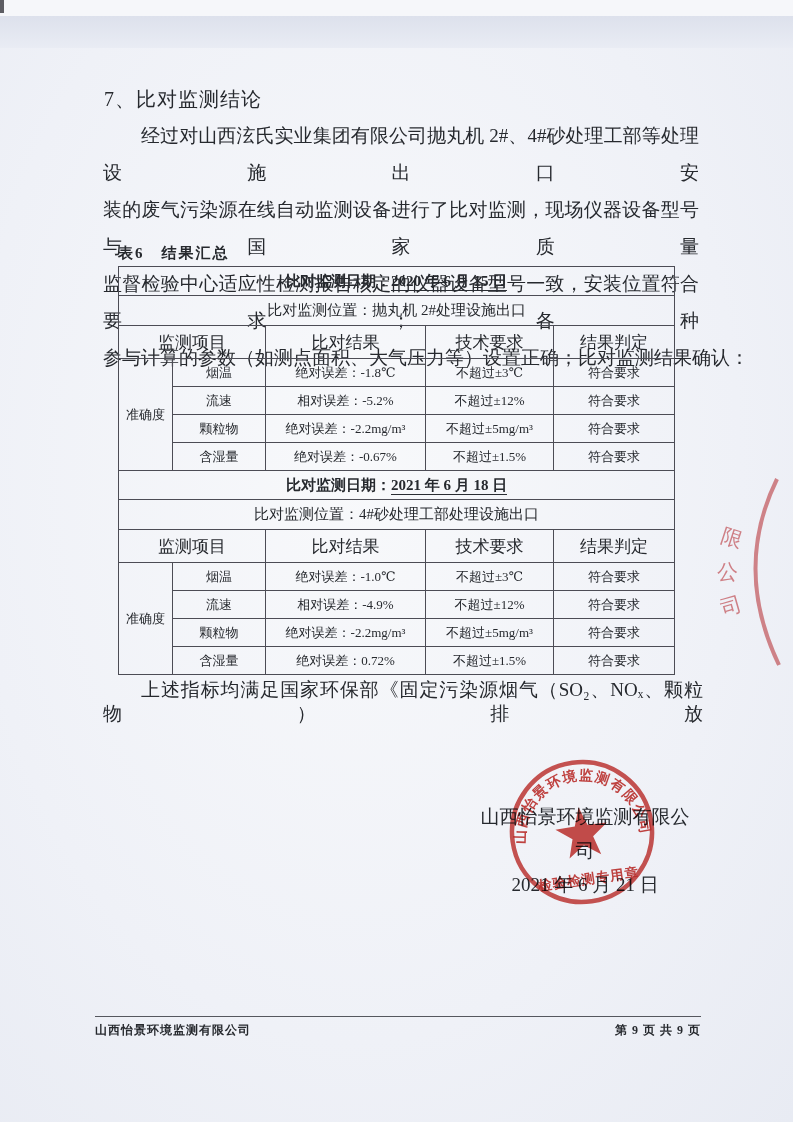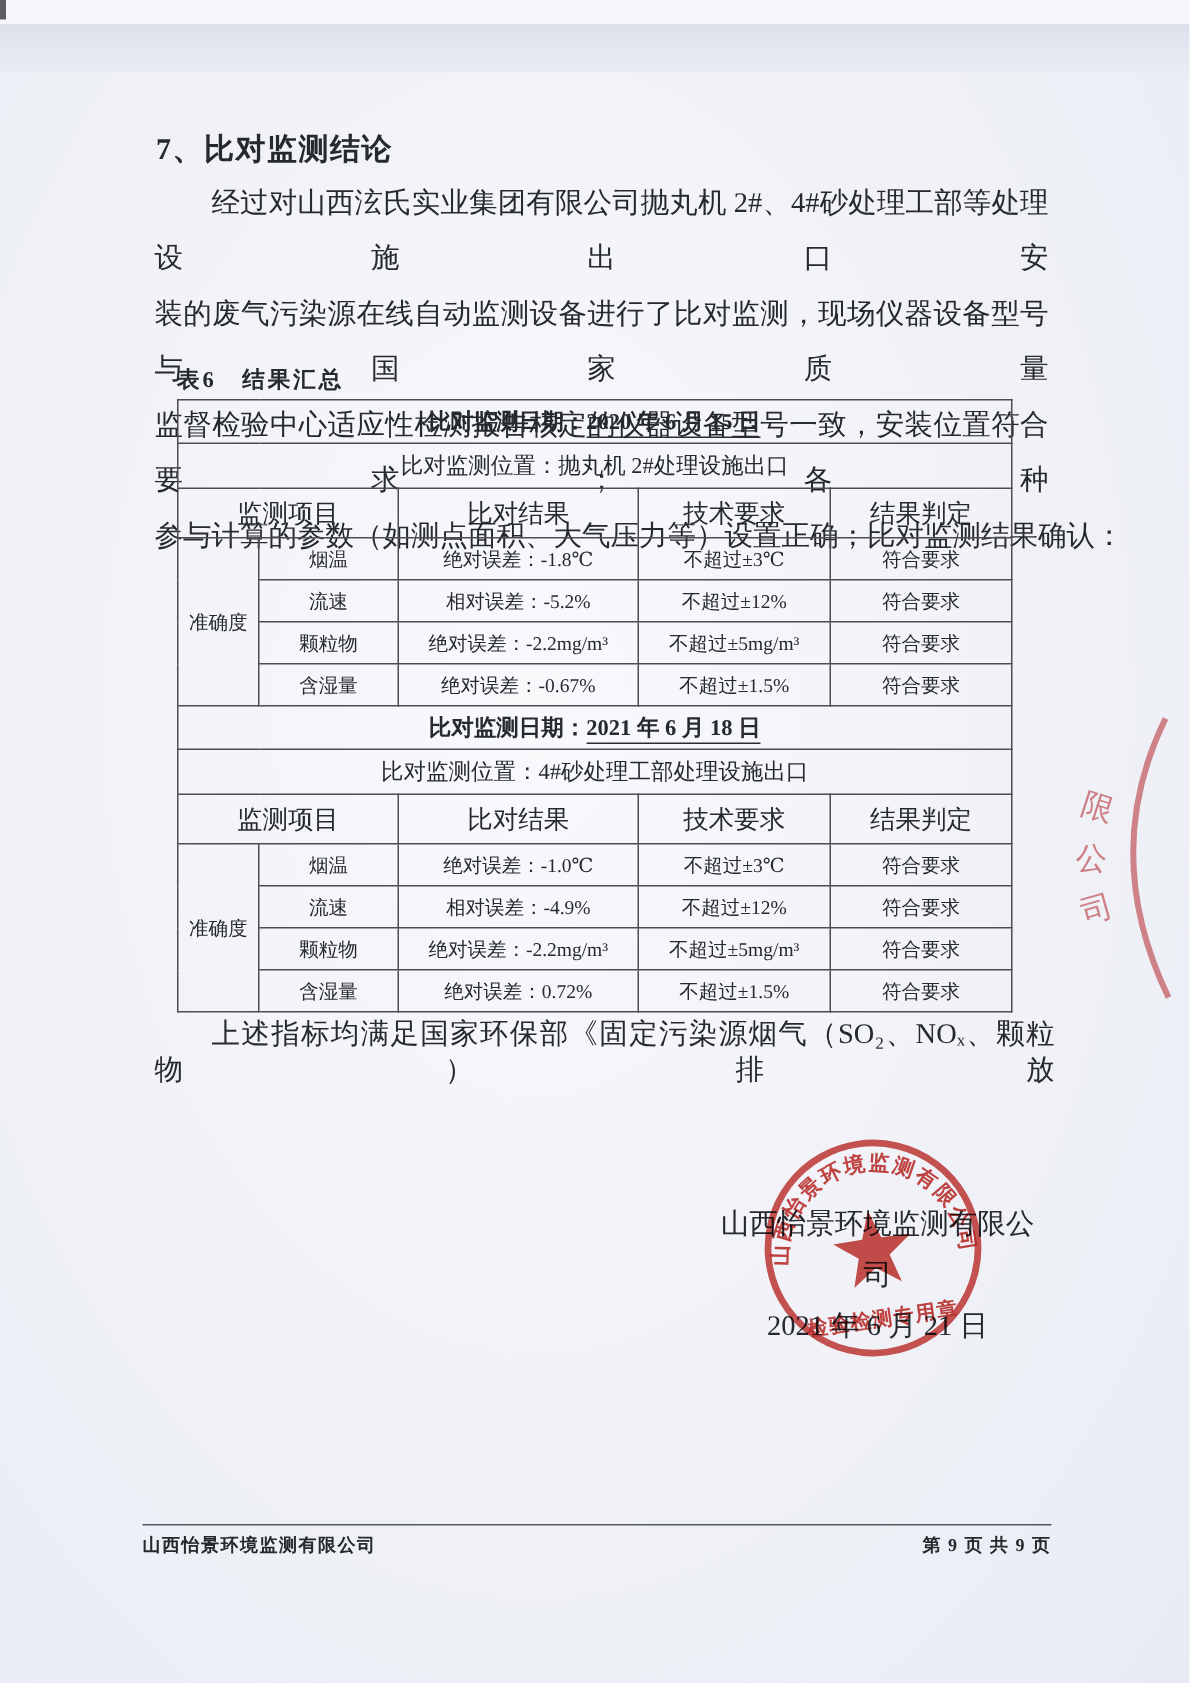--- a/index.html
+++ b/index.html
@@ -6,21 +6,21 @@
   body{
     width:793px;height:1122px;position:relative;overflow:hidden;
     font-family:"Liberation Serif","DejaVu Serif",serif;
     color:#26292e;
     background:radial-gradient(ellipse at 45% 42%, #f8f9fb 0%, #eff1f7 62%, #e8ebf3 100%);
   }
   .top-strip{position:absolute;left:0;top:0;width:793px;height:16px;background:#f6f7fa;}
   .scan-band{position:absolute;left:0;top:16px;width:793px;height:32px;
     background:linear-gradient(#dde1ec,#e9ecf4);}
   .corner-mark{position:absolute;left:0;top:0;width:4px;height:13px;background:#2a2a30;opacity:.75;}
-  .title{position:absolute;left:104px;top:86px;font-size:20px;font-weight:bold;margin:0;letter-spacing:1px;}
+  .title{position:absolute;left:104px;top:86px;font-size:20px;font-weight:normal;margin:0;letter-spacing:1px;}
   .intro{position:absolute;left:103px;top:117px;width:596px;font-size:19px;line-height:37px;}
   .pline{white-space:nowrap;text-align:center;}
   .j{text-align:justify;text-align-last:justify;white-space:normal;}
   .indent{text-indent:38px;}
   .caption{position:absolute;left:118px;top:244px;width:554px;text-align:left;
     font-size:15px;font-weight:bold;letter-spacing:2px;}
   table.results{position:absolute;left:118px;top:266px;width:556px;border-collapse:collapse;
     table-layout:fixed;}
   table.results td{border:1px solid #4c4c55;text-align:center;vertical-align:middle;
     padding:0 2px;overflow:hidden;}

